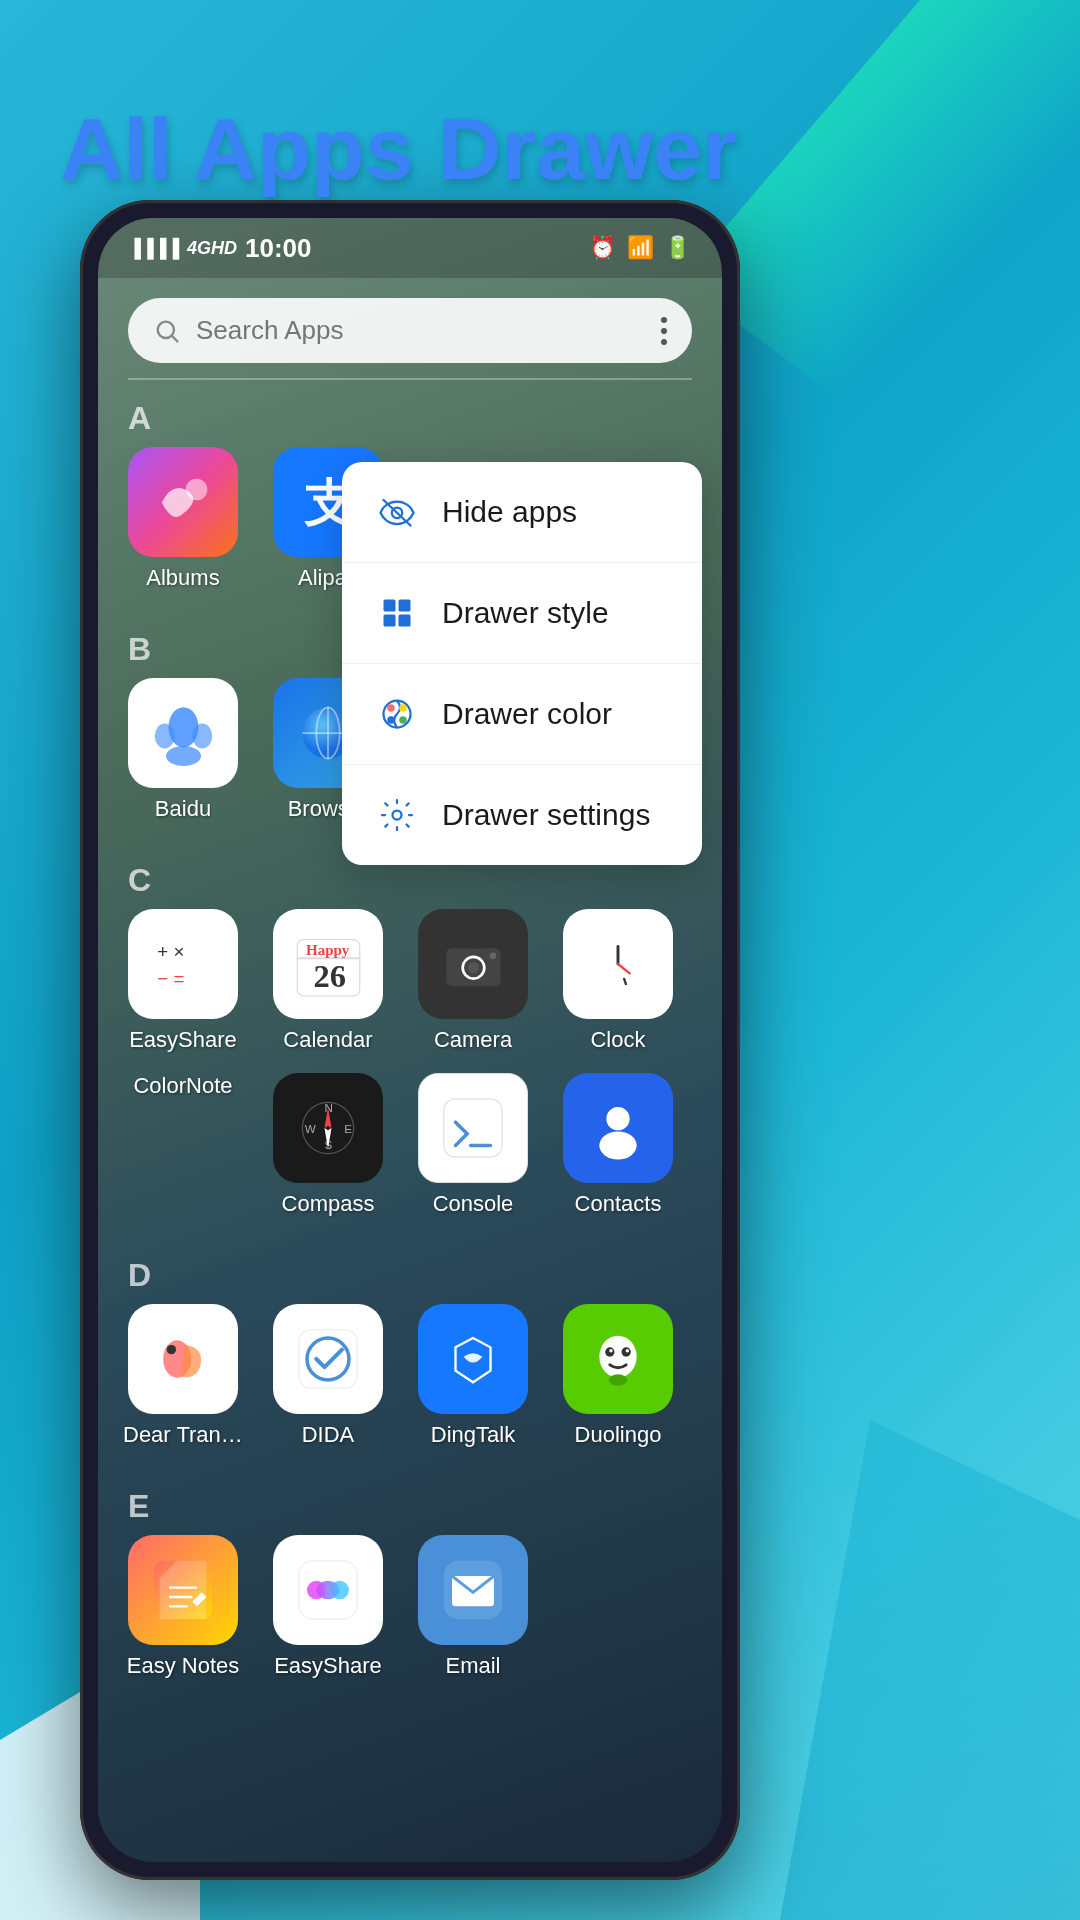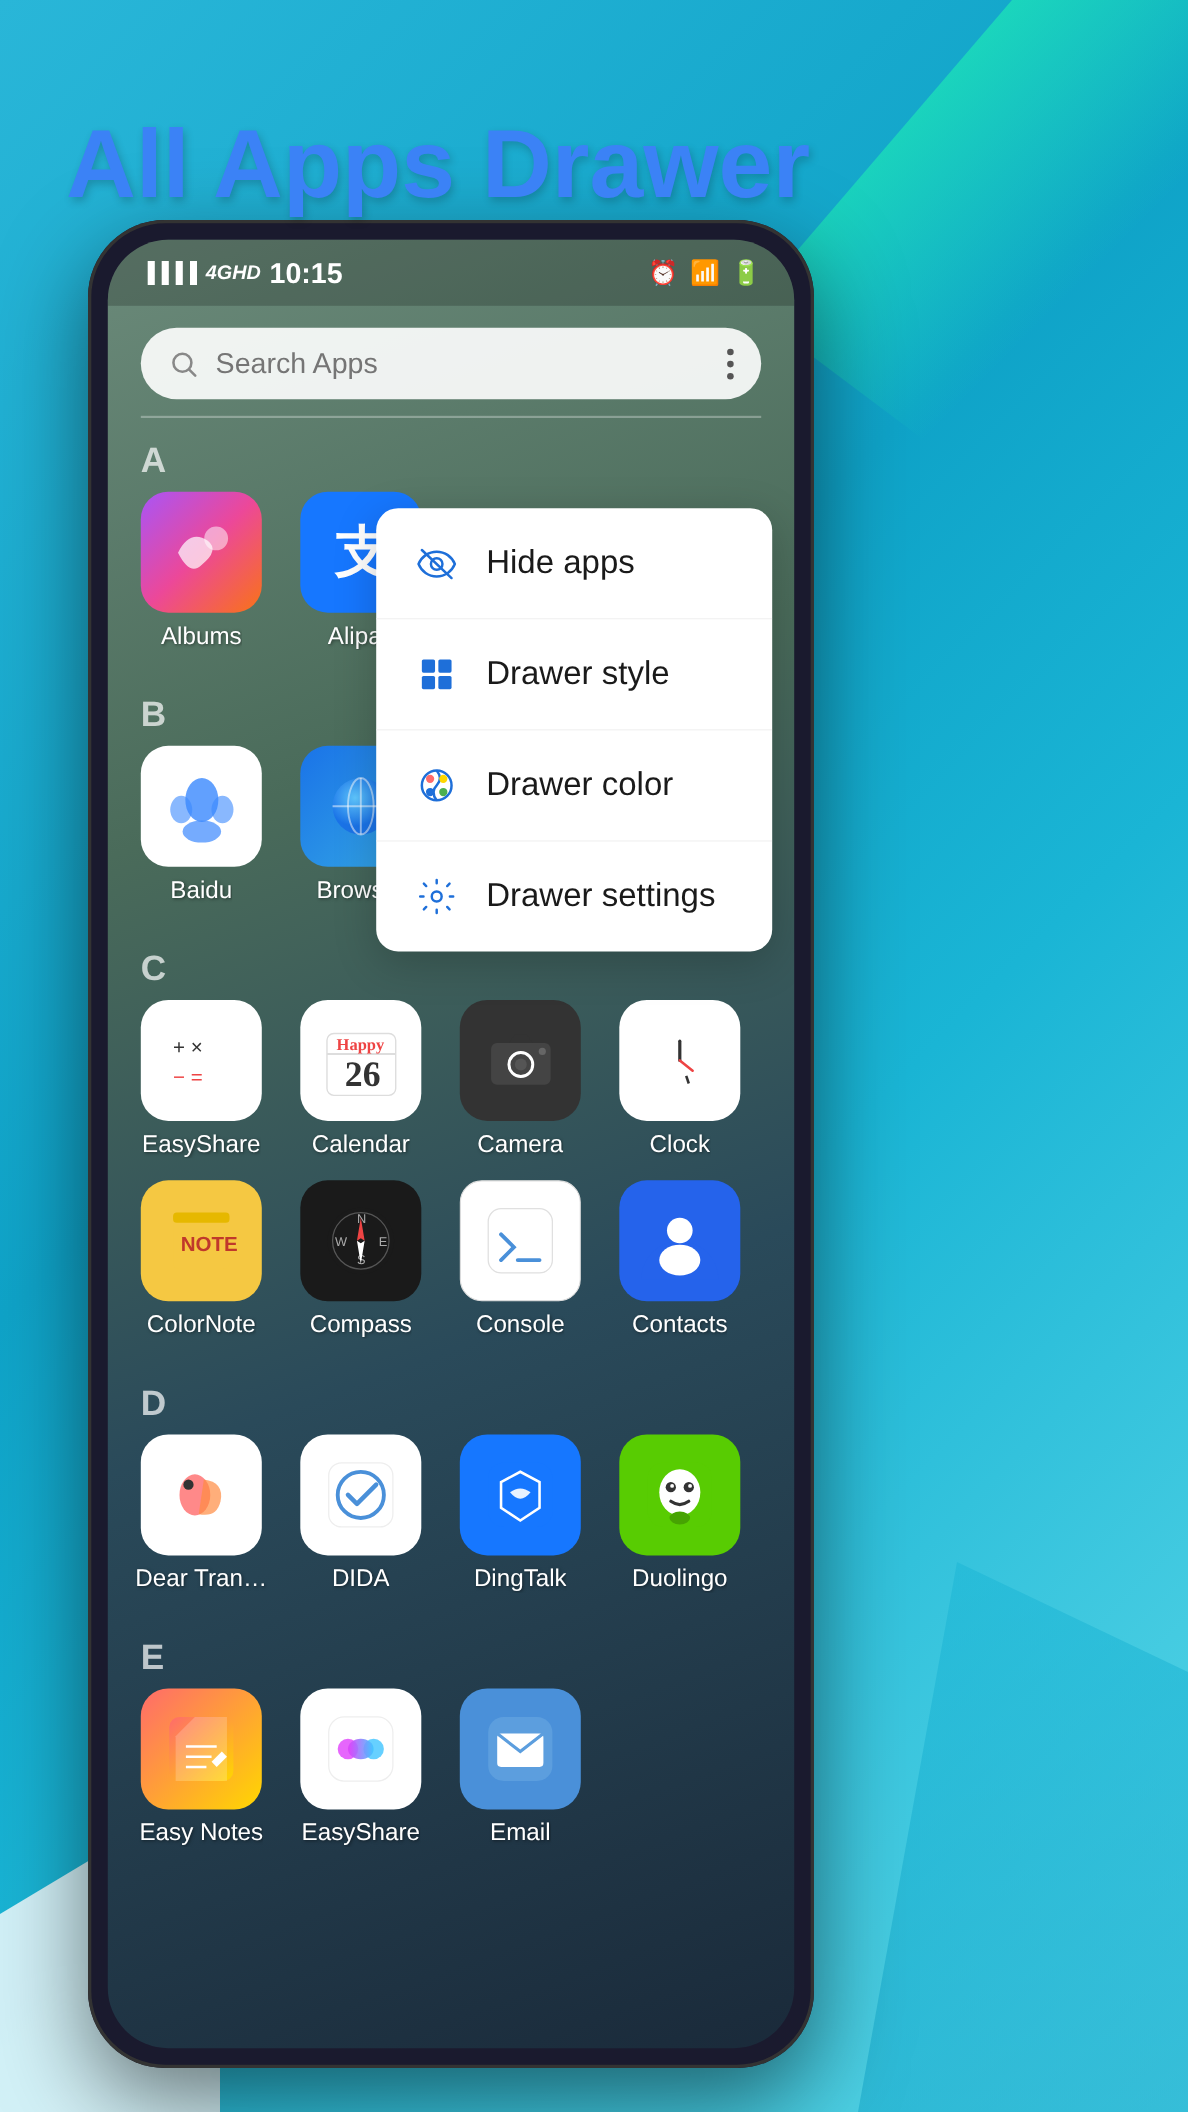--- a/index.html
+++ b/index.html
@@ -310,21 +310,21 @@
 
 <div class="page-title">All Apps Drawer</div>
 
 <div class="phone-frame">
   <div class="phone-screen">
 
     <div class="status-bar">
       <div class="status-left">
         <span style="font-size:18px;">▐▐▐▐</span>
         <span style="font-size:18px;font-style:italic;">4GHD</span>
-        <span style="font-size:26px; font-weight:bold;">10:15</span>
+        <span style="font-size:26px; font-weight:bold;">10:00</span>
       </div>
       <div class="status-right">
         <span>⏰</span>
         <span>📶</span>
         <span>🔋</span>
       </div>
     </div>
 
     <div class="search-bar">
       <svg width="28" height="28" viewBox="0 0 24 24" fill="none">
@@ -500,27 +500,20 @@
               <line x1="35" y1="42" x2="37" y2="48" stroke="#333" stroke-width="2"></line>
             </svg>
           </div>
           <span class="app-label">Clock</span>
         </div>
       </div>
 
       <div class="apps-row" style="margin-left:0;">
 
         <div class="app-item">
-          <div class="app-icon icon-colornote">
-            <svg width="70" height="70" viewBox="0 0 60 60" fill="none">
-              <rect x="8" y="8" width="44" height="44" rx="5" fill="#f5c842"></rect>
-              <rect x="8" y="8" width="44" height="8" rx="3" fill="#e6b800"></rect>
-              <text x="14" y="38" font-size="16" fill="#c0392b" font-weight="bold">NOTE</text>
-            </svg>
-          </div>
           <span class="app-label">ColorNote</span>
         </div>
 
         <div class="app-item">
           <div class="app-icon icon-compass">
             <svg width="70" height="70" viewBox="0 0 60 60" fill="none">
               <circle cx="30" cy="30" r="26" fill="#1a1a1a"></circle>
               <circle cx="30" cy="30" r="22" stroke="#555" stroke-width="1"></circle>
               <text x="27" y="16" font-size="10" fill="#aaa">N</text>
               <text x="27" y="48" font-size="10" fill="#aaa">S</text>

